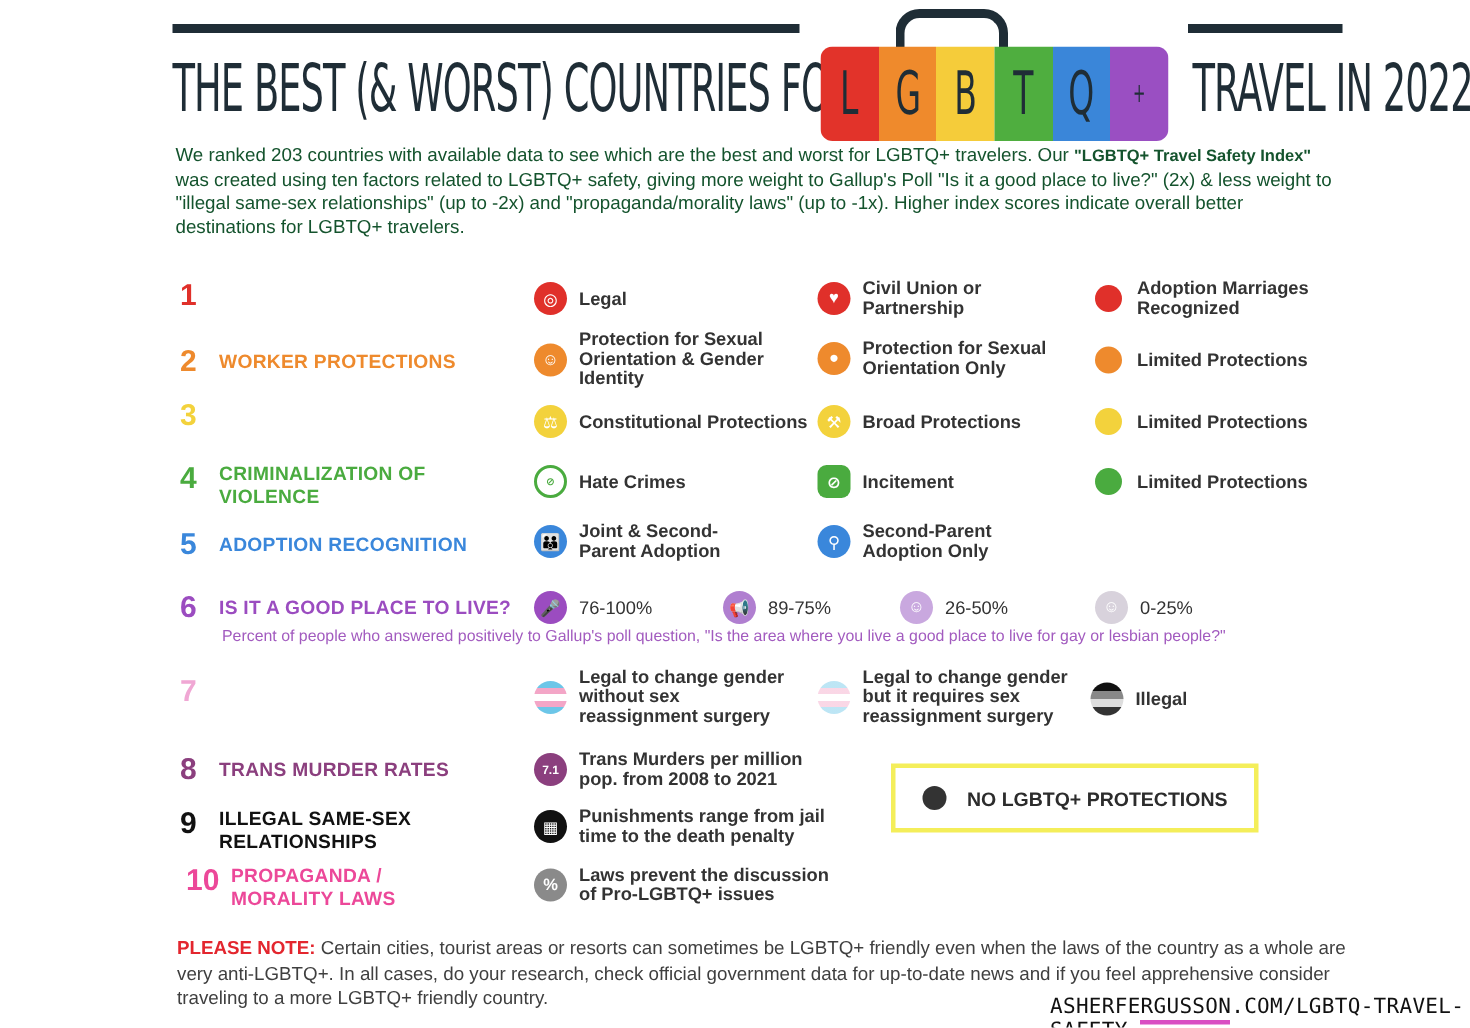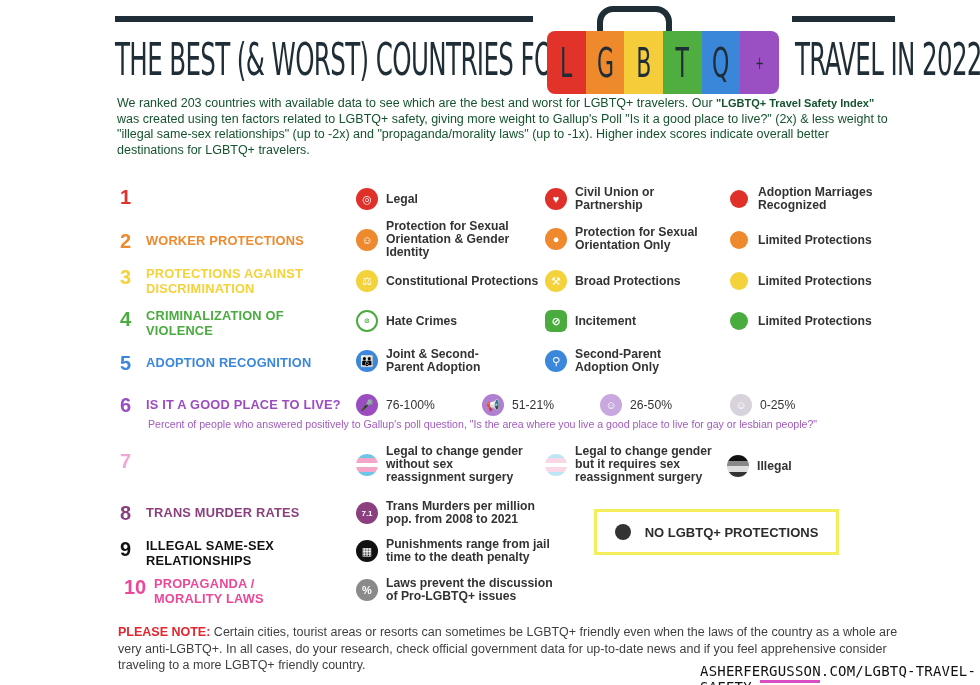--- a/index.html
+++ b/index.html
@@ -103,21 +103,20 @@
       <span class="ico" style="background:#ee8a2d">●</span>
       <span class="t" style="width:130px">Protection for Sexual Orientation Only</span>
     </div>
   <div class="item" style="left:730px;top:231px">
       <span class="dot" style="background:#ee8a2d"></span>
       <span class="t">Limited Protections</span>
     </div>
 
   <div class="cat" style="left:120px;top:266px;color:#f3d23c">
       <span class="num">3</span>
-      <span class="lbl" style="width:180px">PROTECTIONS AGAINST DISCRIMINATION</span>
     </div>
   <div class="item" style="left:356px;top:270px">
       <span class="ico" style="background:#f3d23c">⚖</span>
       <span class="t">Constitutional Protections</span>
     </div>
   <div class="item" style="left:545px;top:270px">
       <span class="ico" style="background:#f3d23c">⚒</span>
       <span class="t">Broad Protections</span>
     </div>
   <div class="item" style="left:730px;top:272px">
@@ -158,21 +157,21 @@
   <div class="cat" style="left:120px;top:394px;color:#9b4cc0">
       <span class="num">6</span>
       <span class="lbl" style="line-height:22px">IS IT A GOOD PLACE TO LIVE?</span>
     </div>
   <div class="item" style="left:356px;top:394px">
       <span class="ico" style="background:#9b4cc0">🎤</span>
       <span class="t" style="font-weight:normal">76-100%</span>
     </div>
   <div class="item" style="left:482px;top:394px">
       <span class="ico" style="background:#b07fd0">📢</span>
-      <span class="t" style="font-weight:normal">51-21%</span>
+      <span class="t" style="font-weight:normal">89-75%</span>
     </div>
   <div class="item" style="left:600px;top:394px">
       <span class="ico" style="background:#c9a8df">☺</span>
       <span class="t" style="font-weight:normal">26-50%</span>
     </div>
   <div class="item" style="left:730px;top:394px">
       <span class="ico" style="background:#d8d2dc">☺</span>
       <span class="t" style="font-weight:normal">0-25%</span>
     </div>
   <div class="sub6">Percent of people who answered positively to Gallup's poll question, "Is the area where you live a good place to live for gay or lesbian people?"</div>

